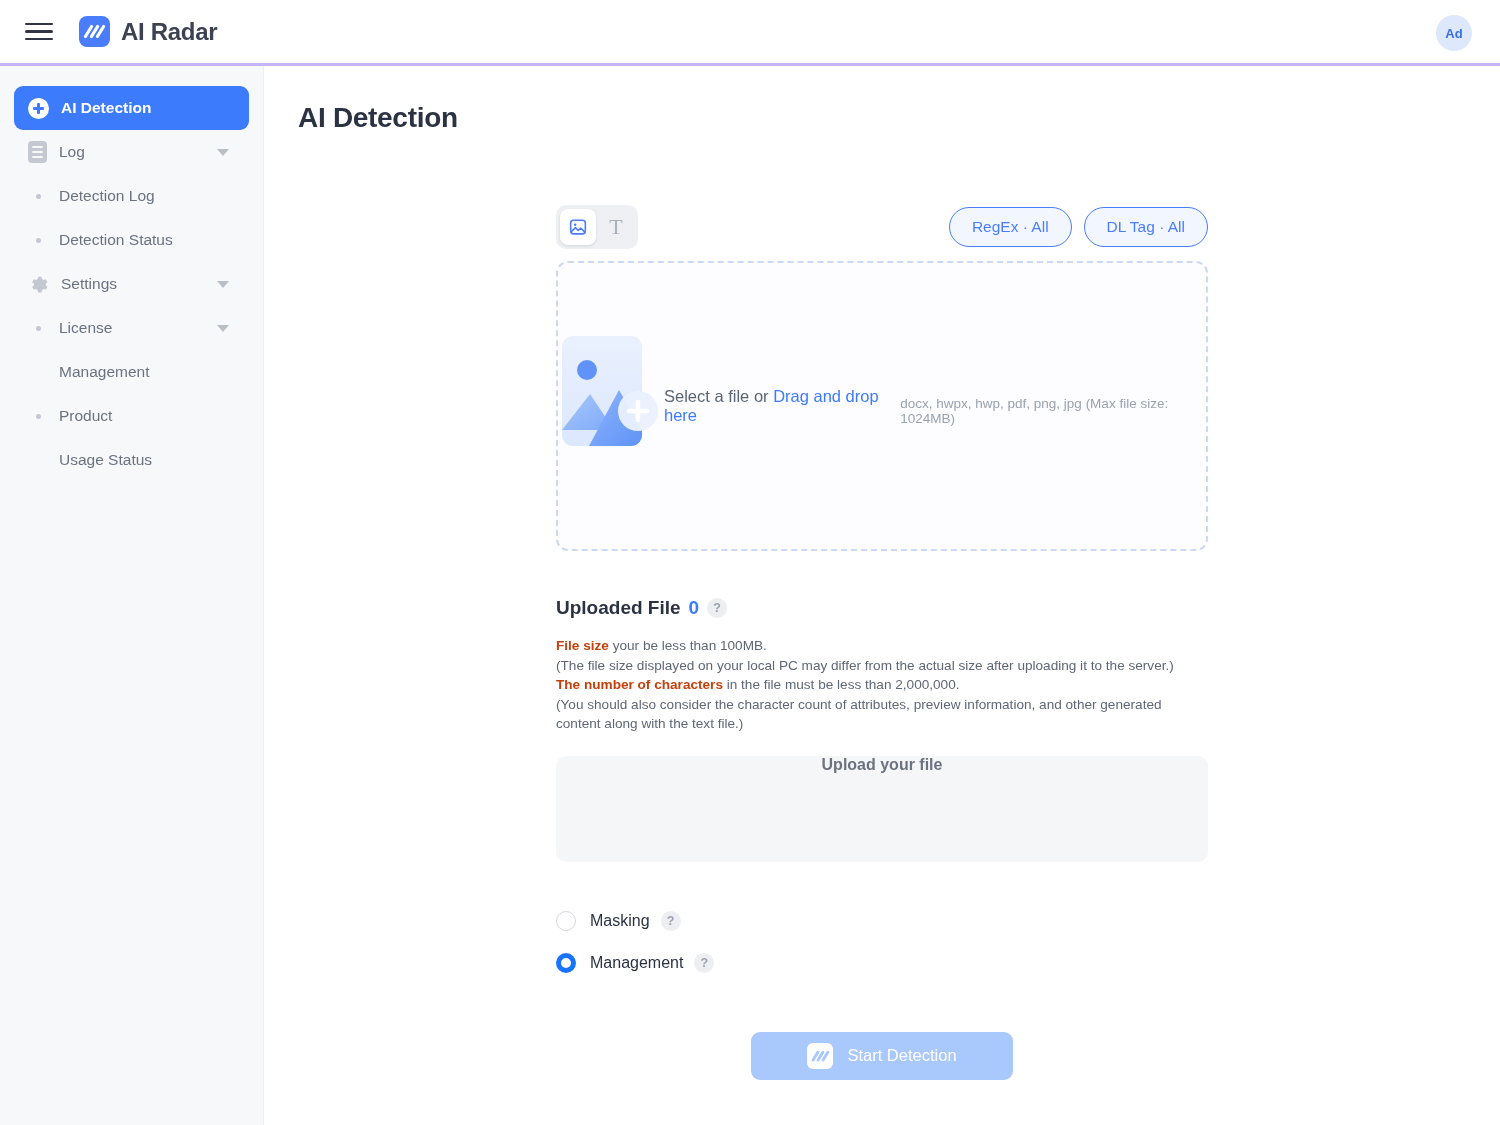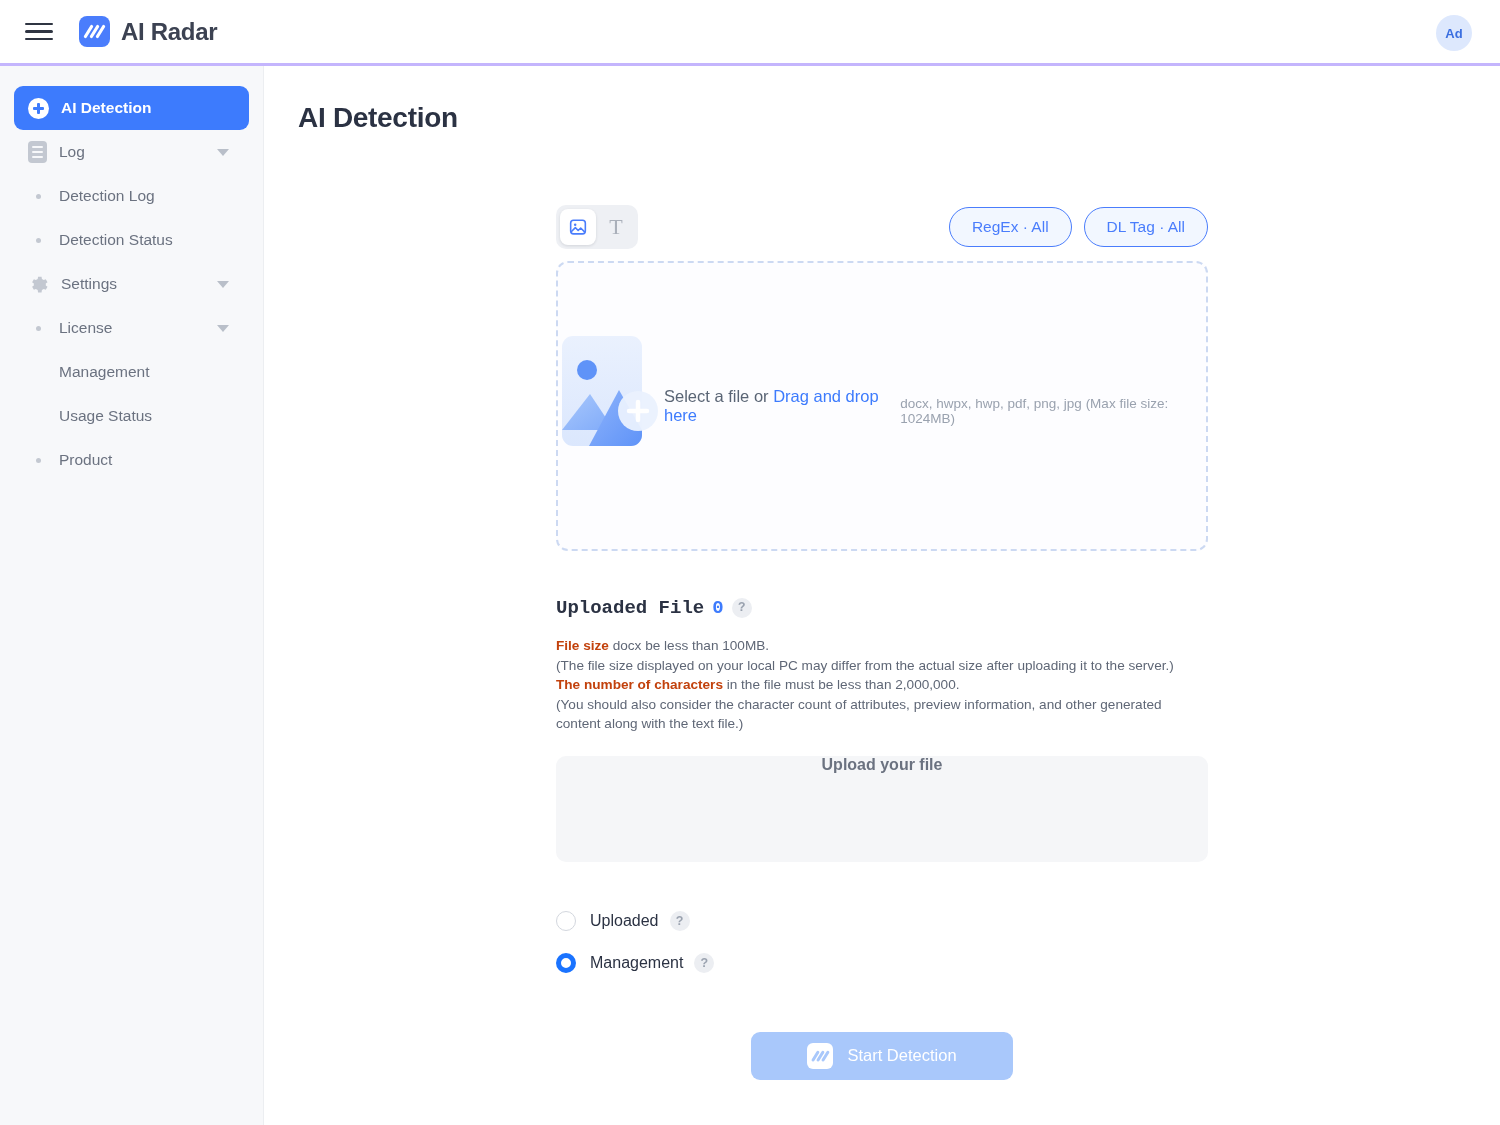--- a/index.html
+++ b/index.html
@@ -141,21 +141,21 @@
     border-radius: 12px; background: #fdfdff;
     display: flex; align-items: center; justify-content: center;
     cursor: pointer;
   }
   .ph-img { width: 106px; height: 118px; position: relative; margin-bottom: 30px; }
   .ph-img svg { display: block; }
   .dz-line1 { font-size: 16.5px; color: #5a6575; }
   .dz-line1 b { color: #3d7bfd; font-weight: 400; }
   .dz-line2 { font-size: 13.5px; color: #9aa2af; margin-top: 9px; }
 
-  .sec-title { margin-top: 46px; font-size: 19px; font-weight: 700; color: #2b3243; display: flex; align-items: center; gap: 8px; font-family: Liberation Mono, monospace; }
+  .sec-title { margin-top: 46px; font-size: 19px; font-weight: 700; color: #2b3243; display: flex; align-items: center; gap: 8px; }
   .sec-title .num { color: #3d7bfd; }
   .help {
     width: 20px; height: 20px; border-radius: 50%; background: #eceef2;
     color: #9aa2af; font-size: 12.5px; font-weight: 700;
     display: inline-flex; align-items: center; justify-content: center; cursor: pointer;
   }
 
   .notes { margin-top: 17px; font-size: 13.6px; line-height: 19.5px; color: #5f6776; }
   .notes b { color: #c2410c; }
 
@@ -255,27 +255,27 @@
   <div class="nav-item nav-sub">
     <span class="bullet"></span>
     <span class="nav-label">License</span>
     <span class="caret"></span>
   </div>
 
   <div class="nav-item nav-leaf">
     <span class="nav-label">Management</span>
   </div>
 
-  <div class="nav-item nav-leaf">
-    <span class="nav-label">Usage Status</span>
-  </div>
-
   <div class="nav-item nav-sub">
     <span class="bullet"></span>
     <span class="nav-label">Product</span>
+  </div>
+
+  <div class="nav-item nav-leaf">
+    <span class="nav-label">Usage Status</span>
   </div>
 </div>
 
 <div class="main">
   <div class="page-title">AI Detection</div>
 
   <div class="panel">
 
     <div class="toolbar">
       <div class="seg">
@@ -325,34 +325,34 @@
       <div class="dz-line2">docx, hwpx, hwp, pdf, png, jpg (Max file size: 1024MB)</div>
     </div>
 
     <div class="sec-title">
       <span>Uploaded File</span>
       <span class="num">0</span>
       <span class="help">?</span>
     </div>
 
     <div class="notes">
-      <div><b>File size</b><span> docx be less than 100MB.</span></div>
+      <div><b>File size</b><span> your be less than 100MB.</span></div>
       <div><span>(The file size displayed on your local PC may differ from the actual size after uploading it to the server.)</span></div>
       <div><b>The number of characters</b><span> in the file must be less than 2,000,000.</span></div>
       <div><span>(You should also consider the character count of attributes, preview information, and other generated content along with the text file.)</span></div>
     </div>
 
     <div class="upload-box">
       <span>Upload your file</span>
     </div>
 
     <div class="opts">
       <div class="opt-row">
         <span class="radio"></span>
-        <span class="opt-label">Uploaded</span>
+        <span class="opt-label">Masking</span>
         <span class="help">?</span>
       </div>
       <div class="opt-row">
         <span class="radio sel"></span>
         <span class="opt-label">Management</span>
         <span class="help">?</span>
       </div>
     </div>
 
     <div class="start-wrap">

